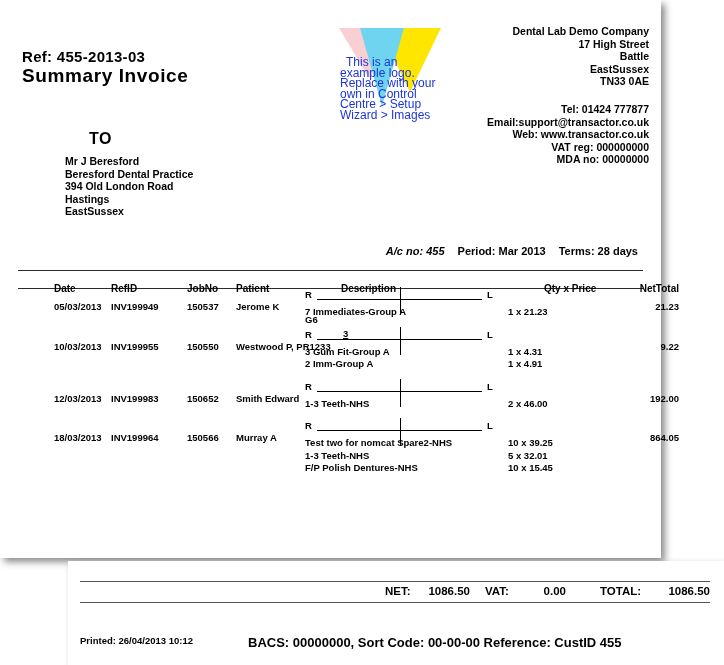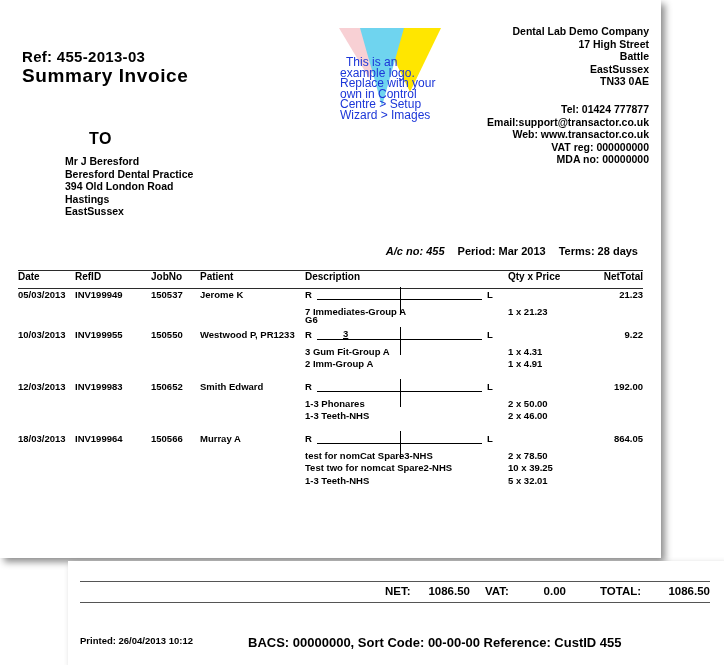--- a/index.html
+++ b/index.html
@@ -167,22 +167,23 @@
   }
   .rule-thin { border-top: 1px solid #555555; }
   #thead {
     position: relative;
     height: 17px;
     font-size: 10px;
     font-weight: bold;
   }
   #thead .th, .cell {
     position: absolute;
-    top: 0;
-    white-space: nowrap;
+    top: 12px;
+    white-space: nowrap;
+    margin-left: 36px;
   }
   .c-date   { left: 0px; }
   .c-refid  { left: 57px; }
   .c-jobno  { left: 133px; }
   .c-patient{ left: 182px; }
   .c-desc   { left: 287px; }
   .c-qty    { left: 490px; }
   .c-net    { left: 570px; width: 55px; text-align: right; }
 
   .row {
@@ -411,54 +412,50 @@
               <div class="cell c-patient">Smith Edward</div>
               <div class="tooth-chart">
                 <div class="tc-r">R</div>
                 <div class="tc-hline"></div>
                 <div class="tc-vline"></div>
                 <div class="tc-l">L</div>
               </div>
               <div class="cell c-net">192.00</div>
             </div>
             <div class="subrow">
-              <div class="sub-desc">1-3  Phonares</div>
-              <div class="sub-qty">2 x 50.00</div>
-            </div>
-            <div class="subrow">
               <div class="sub-desc">1-3  Teeth-NHS</div>
               <div class="sub-qty">2 x 46.00</div>
             </div>
             <div style="height: 10px;"></div>
           </div>
           <div class="row">
             <div class="row-main">
               <div class="cell c-date">18/03/2013</div>
               <div class="cell c-refid">INV199964</div>
               <div class="cell c-jobno">150566</div>
               <div class="cell c-patient">Murray A</div>
               <div class="tooth-chart">
                 <div class="tc-r">R</div>
                 <div class="tc-hline"></div>
                 <div class="tc-vline"></div>
                 <div class="tc-l">L</div>
               </div>
               <div class="cell c-net">864.05</div>
             </div>
             <div class="subrow">
-              <div class="sub-desc">test for nomCat Spare3-NHS</div>
-              <div class="sub-qty">2 x 78.50</div>
-            </div>
-            <div class="subrow">
               <div class="sub-desc">Test two for nomcat  Spare2-NHS</div>
               <div class="sub-qty">10 x 39.25</div>
             </div>
             <div class="subrow">
               <div class="sub-desc">1-3  Teeth-NHS</div>
               <div class="sub-qty">5 x 32.01</div>
+            </div>
+            <div class="subrow">
+              <div class="sub-desc">F/P  Polish  Dentures-NHS</div>
+              <div class="sub-qty">10 x 15.45</div>
             </div>
             <div style="height: 10px;"></div>
           </div>
         </div>
     </div>
   </div>
 
   <div class="sheet" id="page-footer">
     <div id="totals-wrap">
       <div class="rule rule-thin"></div>

